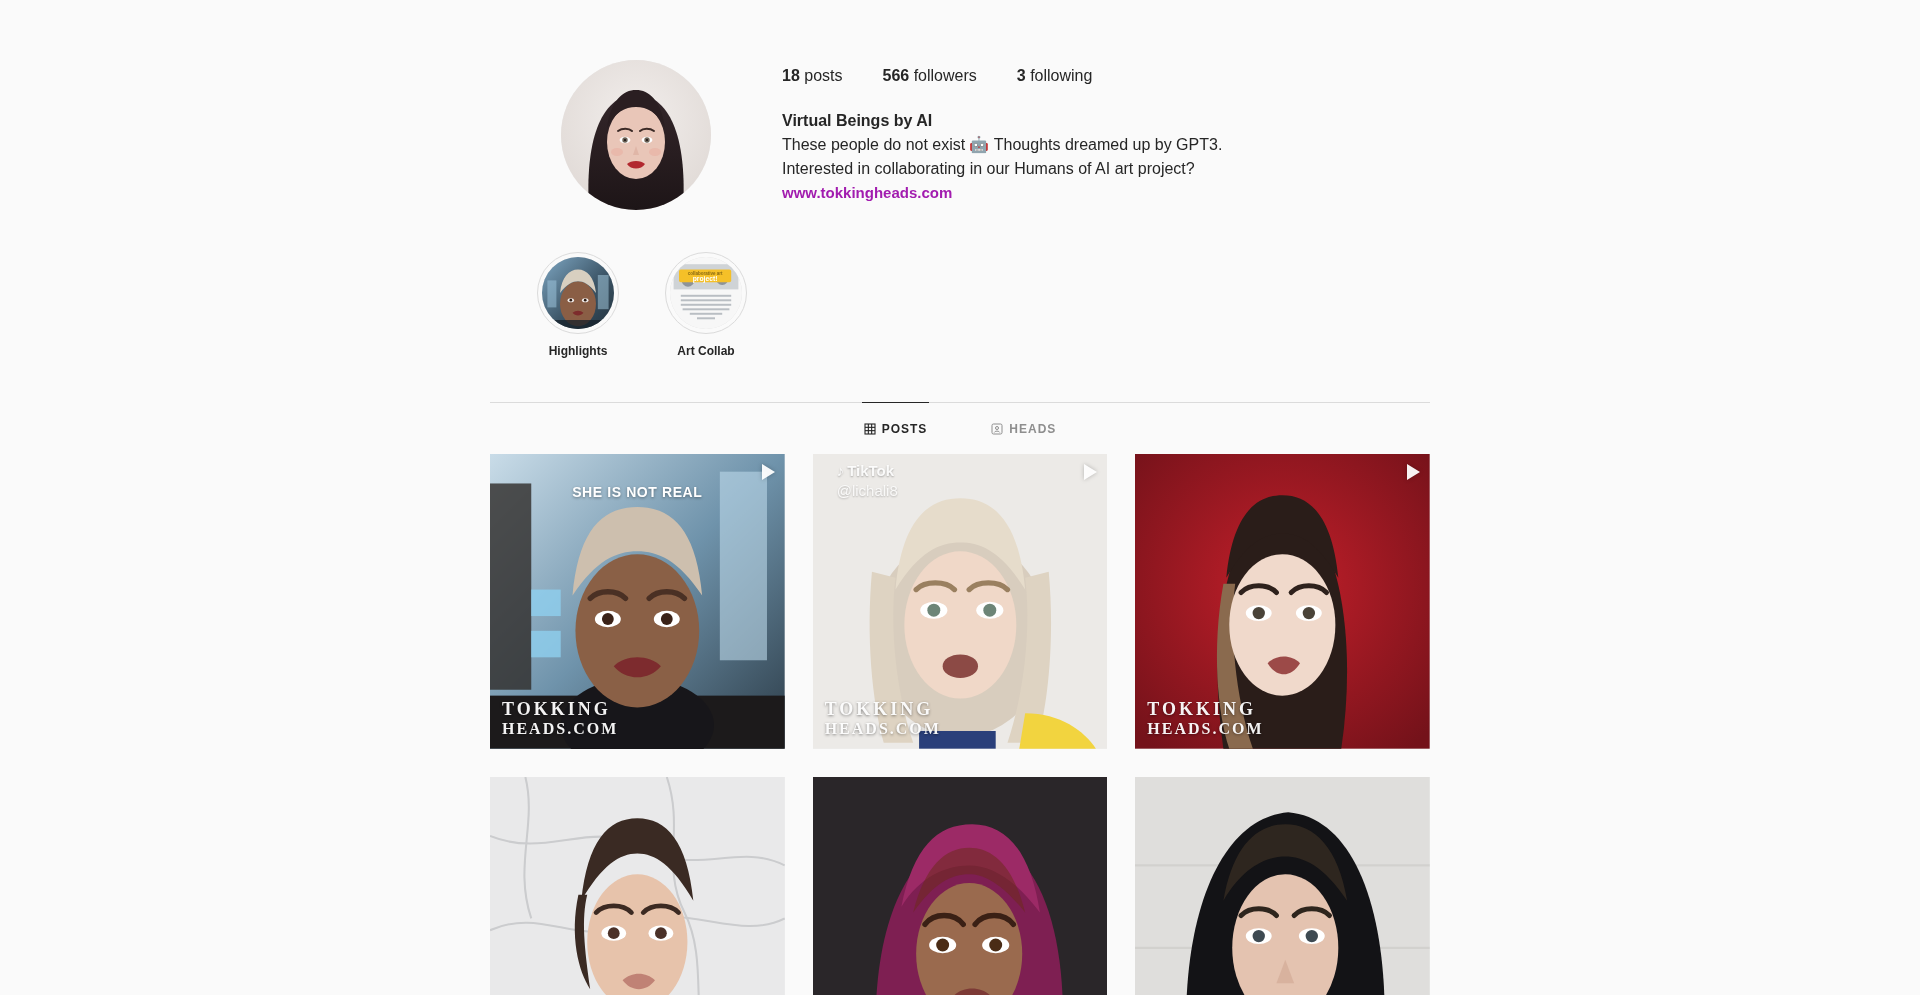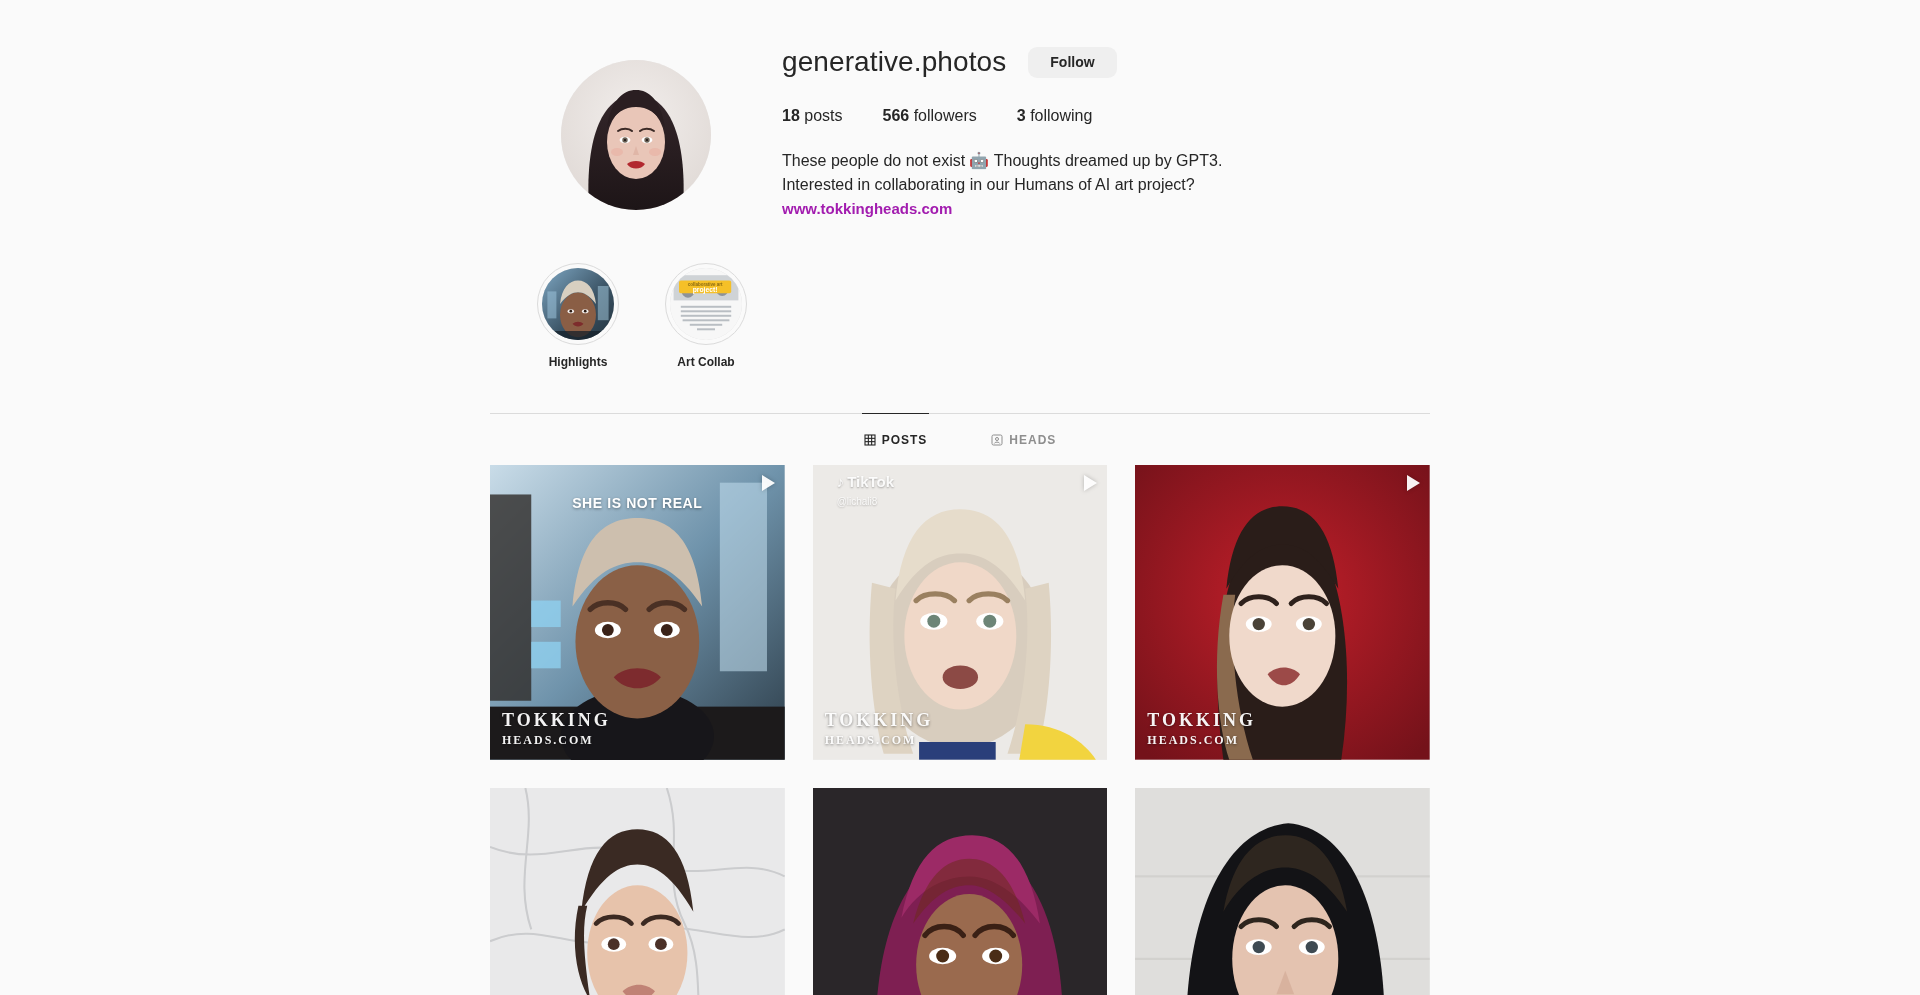--- a/index.html
+++ b/index.html
@@ -193,21 +193,21 @@
     left: 12px;
     bottom: 10px;
     color: rgba(255,255,255,0.95);
     font-size: 18px;
     font-weight: bold;
     letter-spacing: 3px;
     line-height: 20px;
     text-shadow: 0 1px 3px rgba(0,0,0,0.45);
     font-family: Liberation Serif, serif;
   }
-  .wm .l2 { display: block; font-size: 12px; letter-spacing: 2px; }
+  .wm .l2 { display: block; font-size: 16px; letter-spacing: 2px; }
   .tile-caption {
     position: absolute;
     top: 30px;
     left: 0;
     right: 0;
     text-align: center;
     color: #fff;
     font-size: 14px;
     font-weight: bold;
     letter-spacing: 0.6px;
@@ -218,21 +218,21 @@
     top: 8px;
     left: 24px;
     color: rgba(255,255,255,0.92);
     font-size: 15px;
     font-weight: bold;
     text-shadow: 0 1px 2px rgba(0,0,0,0.3);
     line-height: 17px;
   }
   .tiktok-wm .handle {
     display: block;
-    font-size: 10px;
+    font-size: 15px;
     font-weight: normal;
     margin-top: 3px;
     opacity: 0.85;
   }
   .tiktok-note { display: inline-block; margin-right: 3px; }
 </style>
 </head>
 <body>
 
 <div class="page">
@@ -268,41 +268,38 @@
             <path d="M75 86 L72 95 L78 95 Z" fill="#dcb0a1" opacity="0.75"></path>
             <path d="M66 104 C70 100 80 100 84 104 C80 110 70 110 66 104 Z" fill="#b2282f"></path>
             <ellipse cx="56" cy="92" rx="6" ry="4" fill="#e8a99c" opacity="0.45"></ellipse>
             <ellipse cx="94" cy="92" rx="6" ry="4" fill="#e8a99c" opacity="0.45"></ellipse>
           </svg>
         </div>
       </div>
 
       <div class="info-col">
 
-        <div class="name-row">
-          <span class="username">generative.photos</span>
-          <button class="follow-btn">Follow</button>
-        </div>
 
         <div class="stats-row">
           <div class="stat">
             <b>18</b>
             <span class="lbl">posts</span>
           </div>
           <div class="stat">
             <b>566</b>
             <span class="lbl">followers</span>
           </div>
           <div class="stat">
             <b>3</b>
             <span class="lbl">following</span>
           </div>
         </div>
 
         <div class="bio">
+          <span class="bold">Virtual Beings by AI</span>
           <span class="line">These people do not exist 🤖 Thoughts dreamed up by GPT3. Interested in collaborating in our Humans of AI art project?</span>
           <a class="bio-link" href="#">www.tokkingheads.com</a>
         </div>
 
       </div>
     </div>
 
     <div class="highlights">
 
       <div class="highlight">

